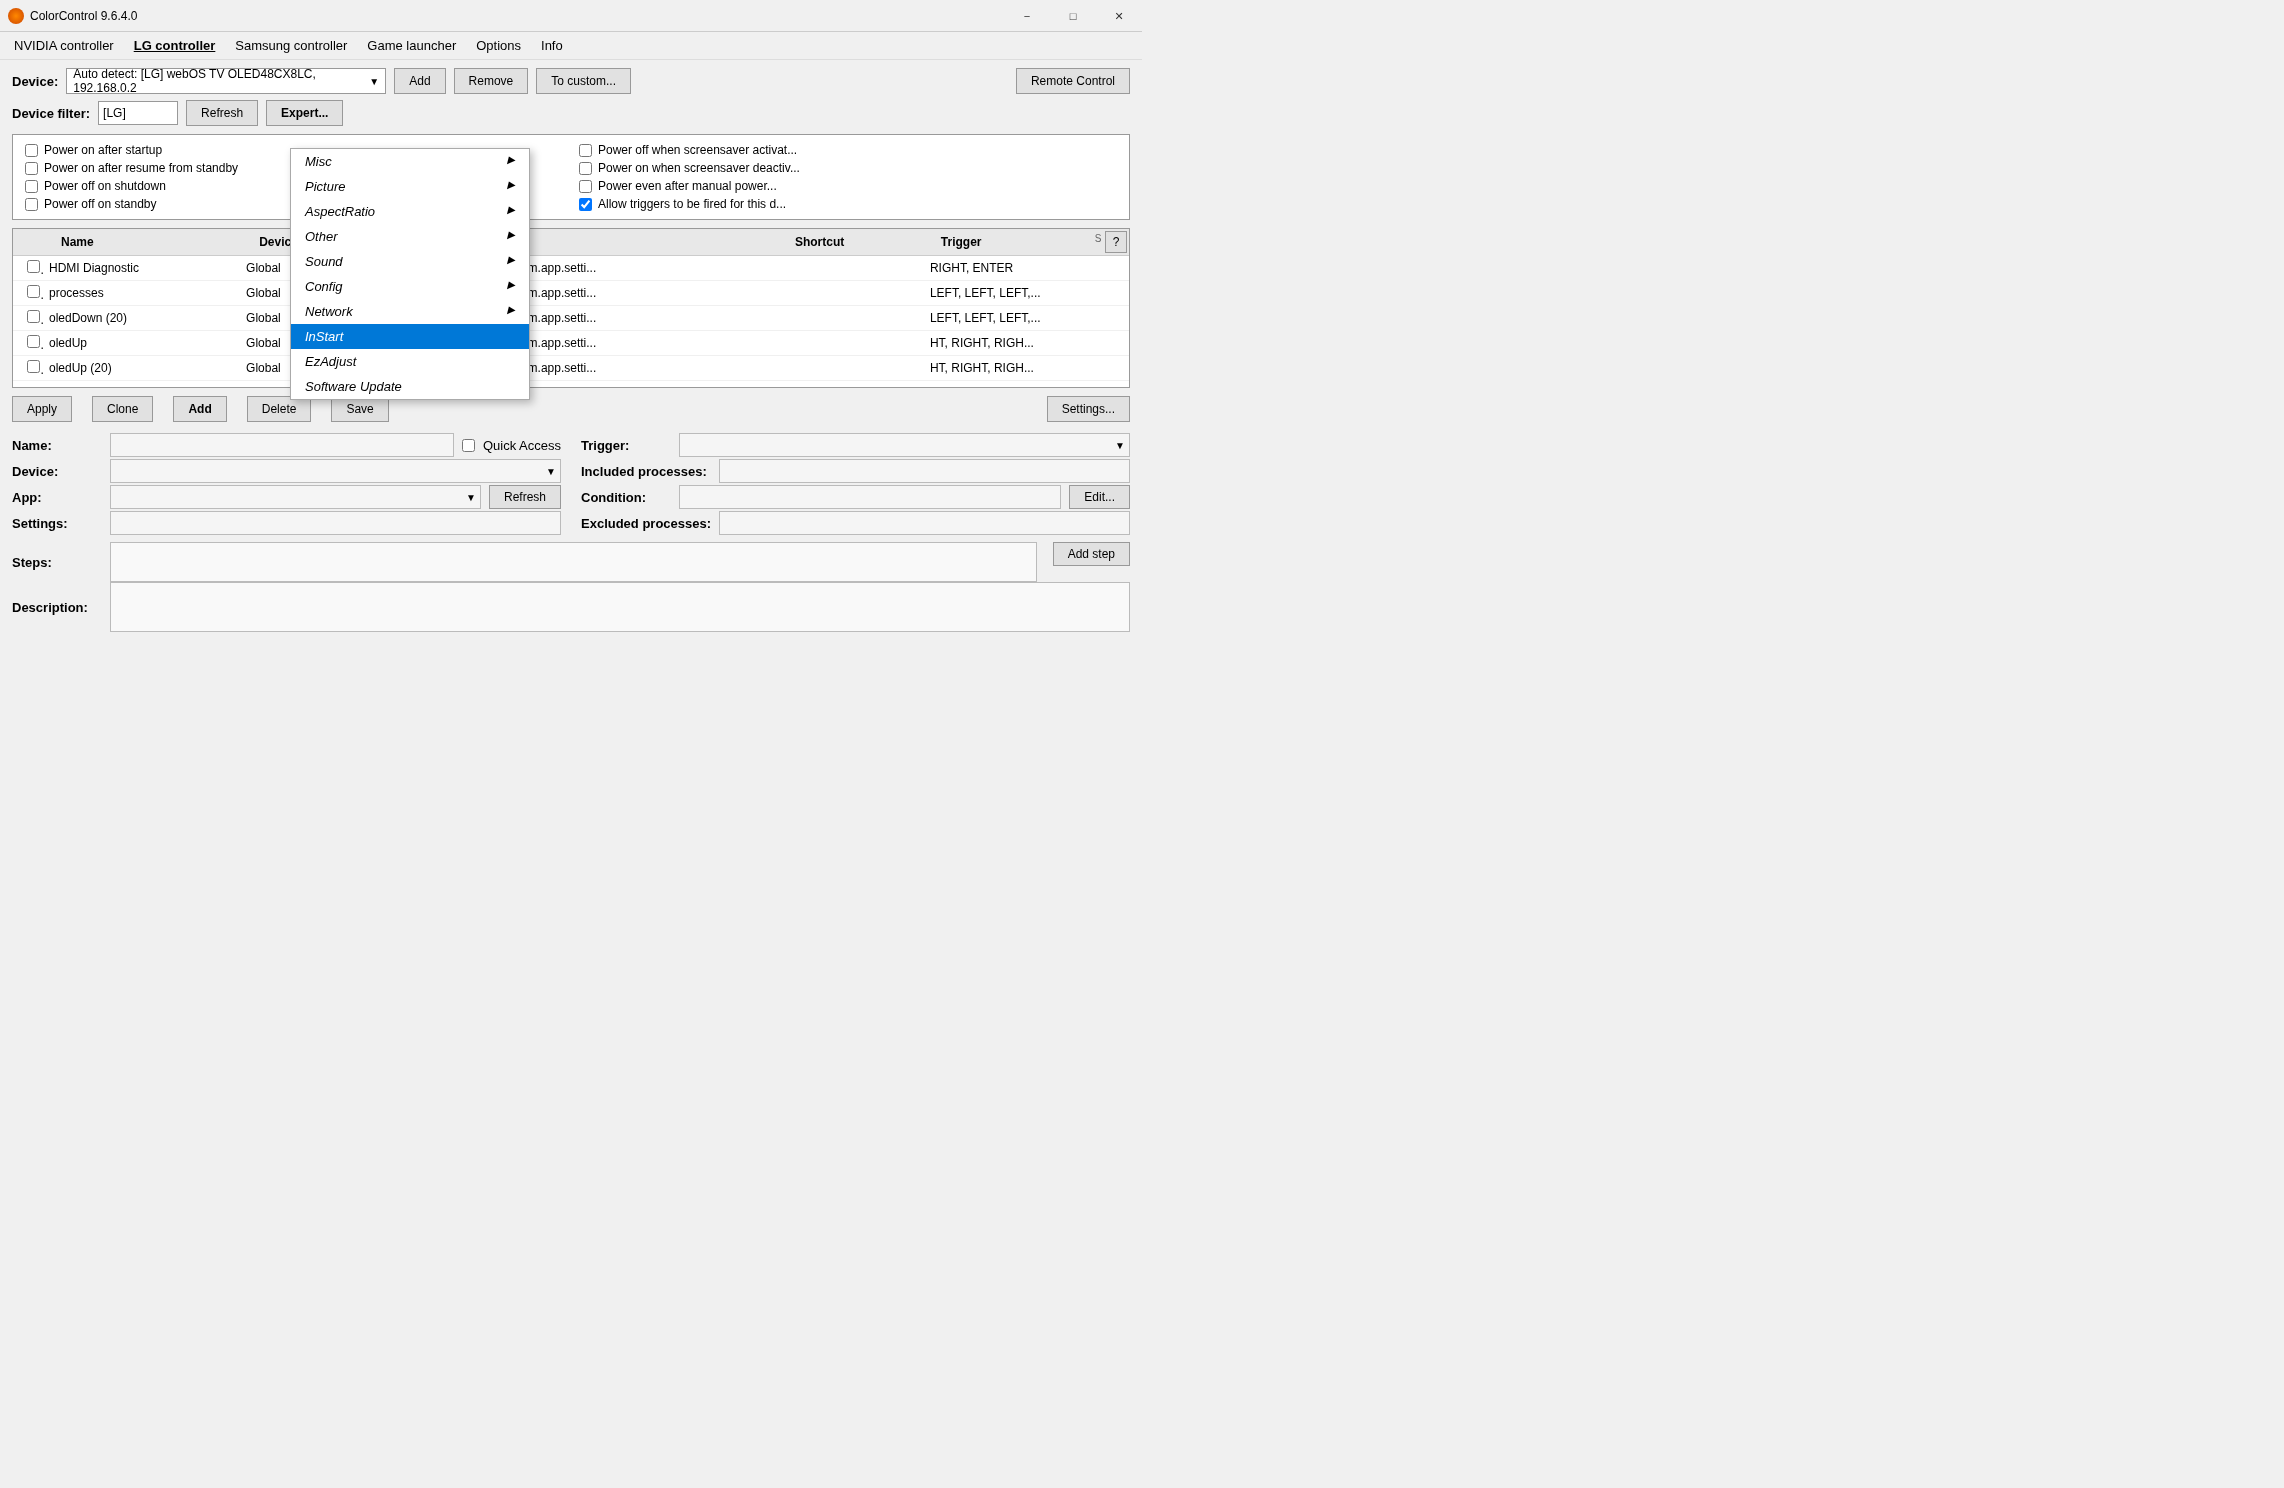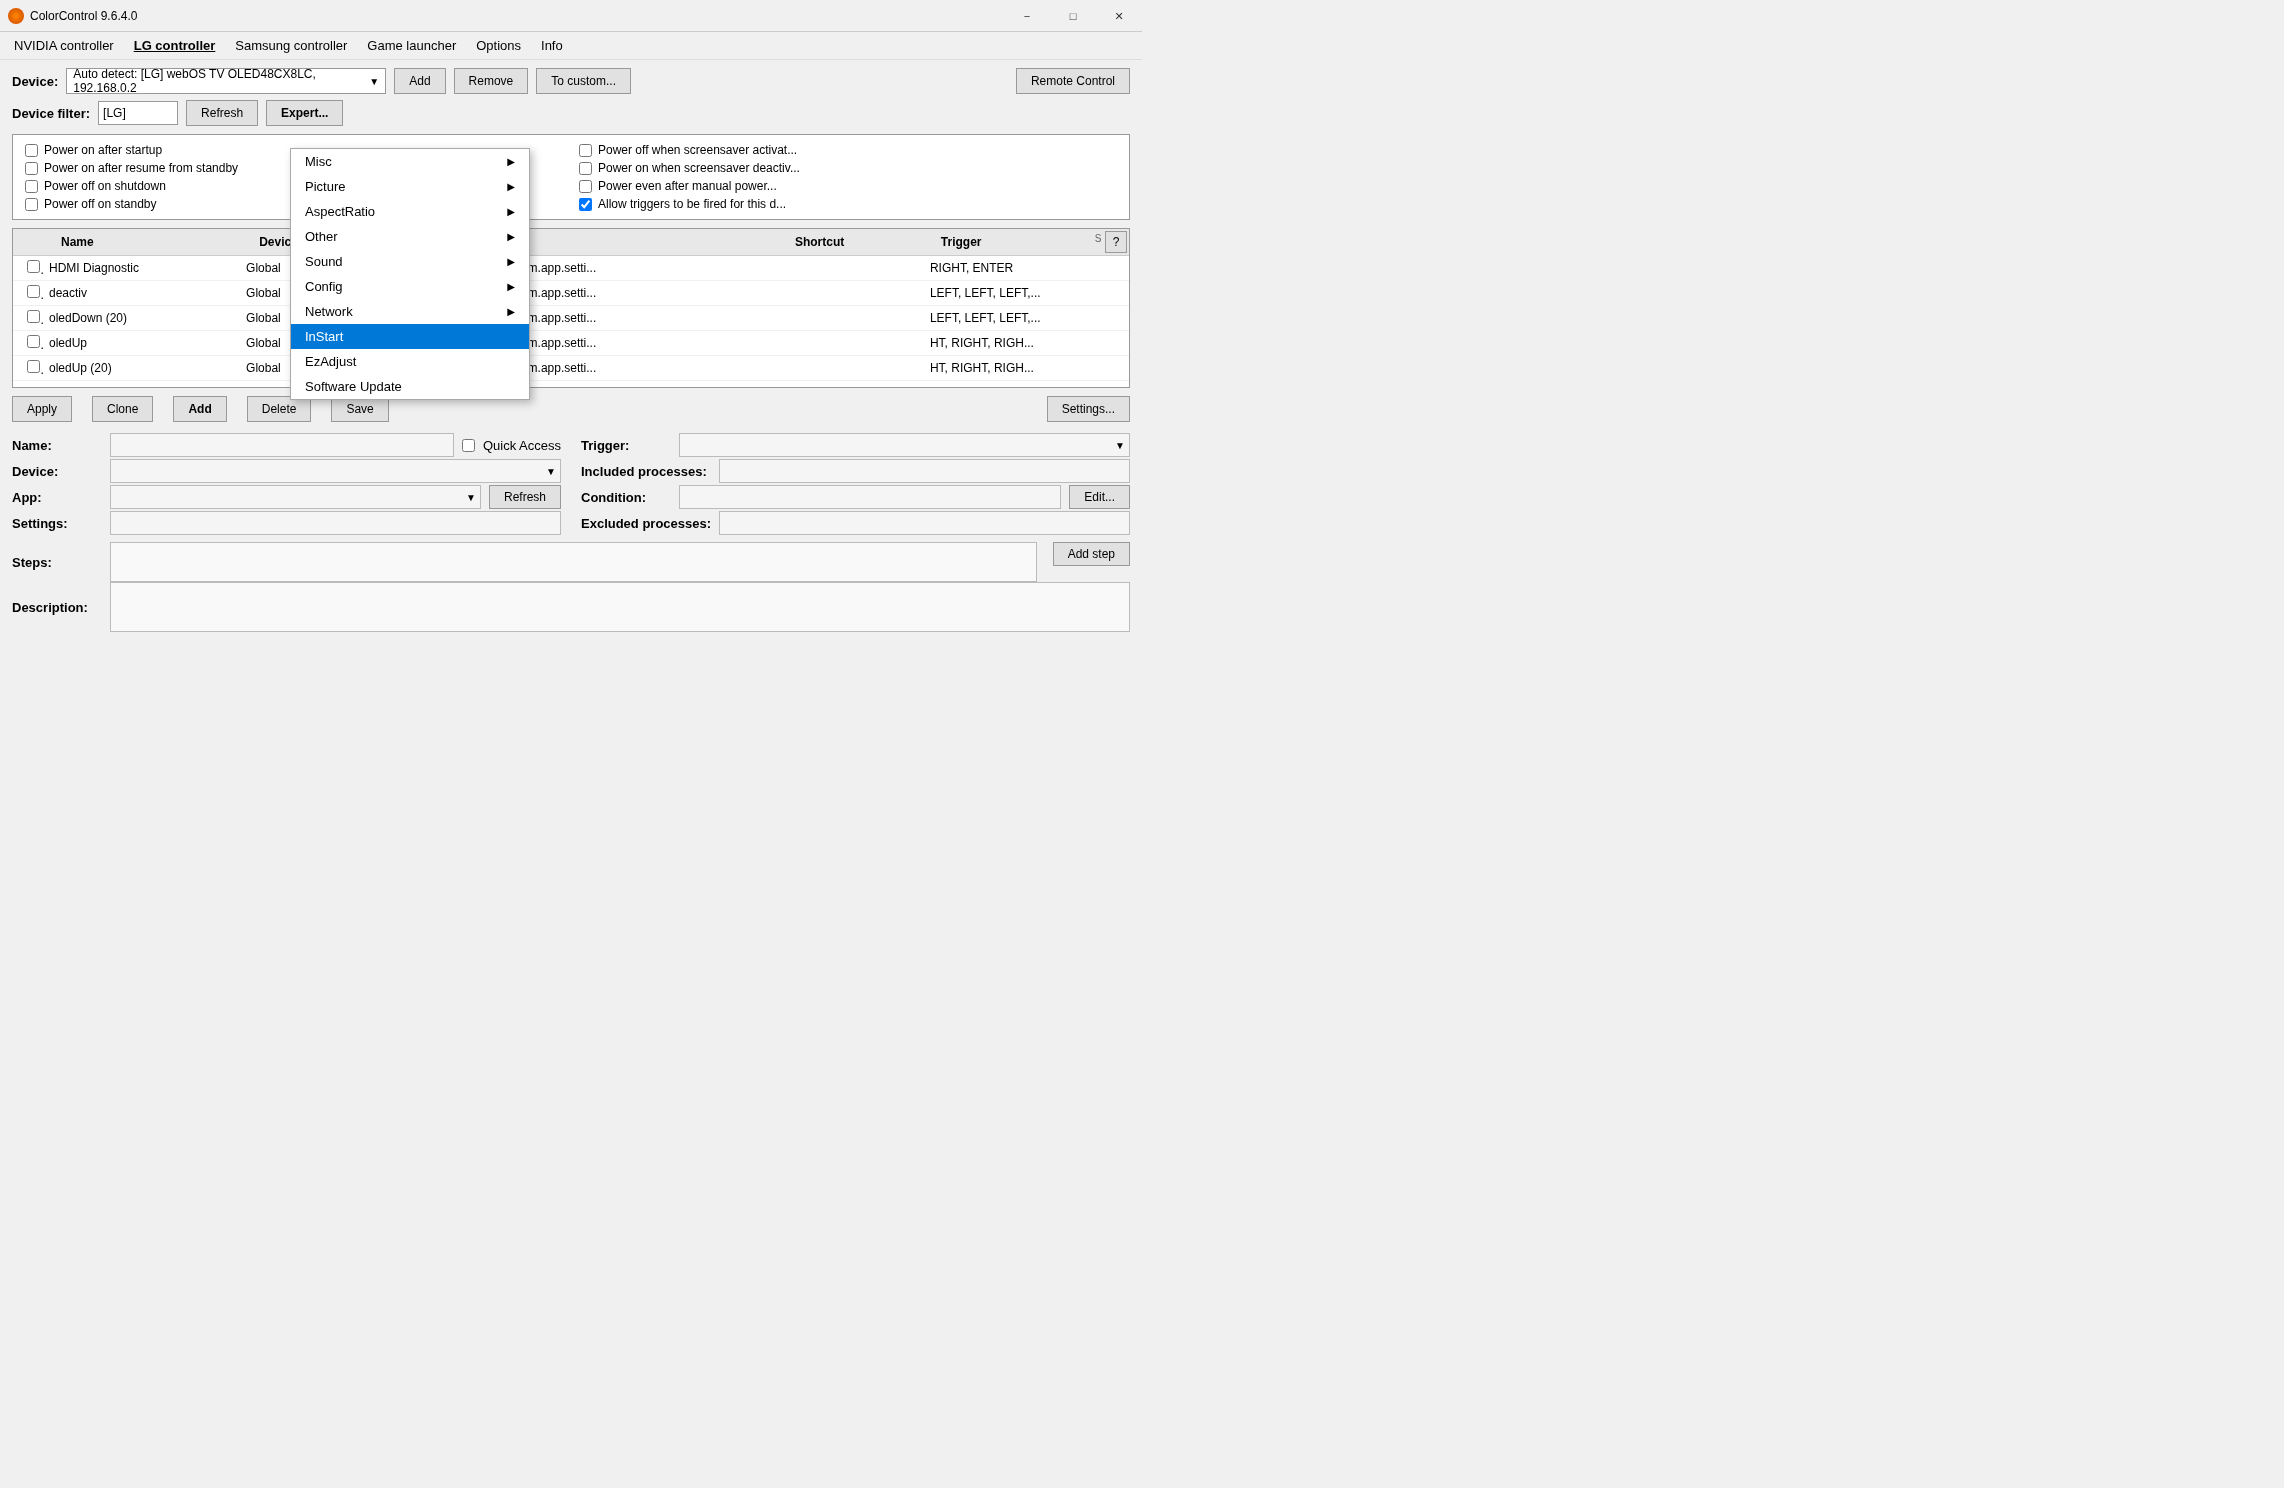--- a/index.html
+++ b/index.html
@@ -261,24 +261,24 @@
       left: 290px;
       background: white;
       border: 1px solid #aaa;
       box-shadow: 3px 3px 8px rgba(0,0,0,0.25);
       width: 240px;
       z-index: 100;
       font-size: 13px;
     }
     .context-menu-item {
       display: flex;
-      align-items: center;
       justify-content: space-between;
       padding: 5px 14px;
       cursor: pointer;
+      font-style: italic;
     }
     .context-menu-item.highlighted {
       background: #0078d7;
       color: white;
     }
     .context-menu-arrow { font-size: 10px; }
   </style>
 </head>
 <body>
 
@@ -370,21 +370,21 @@
     <div class="table-row-item">
       <div class="table-cell" style="flex:0 0 22px;"><input type="checkbox" style=""></div>
       <div class="table-cell" style="flex:1;">HDMI Diagnostic</div>
       <div class="table-cell" style="flex:0.8;">Global</div>
       <div class="table-cell" style="flex:2;">Einstellungen (com.palm.app.setti...</div>
       <div class="table-cell" style="flex:0.7;"></div>
       <div class="table-cell" style="flex:1;">RIGHT, ENTER</div>
     </div>
     <div class="table-row-item">
       <div class="table-cell" style="flex:0 0 22px;"><input type="checkbox" style=""></div>
-      <div class="table-cell" style="flex:1;">deactiv</div>
+      <div class="table-cell" style="flex:1;">processes</div>
       <div class="table-cell" style="flex:0.8;">Global</div>
       <div class="table-cell" style="flex:2;">Einstellungen (com.palm.app.setti...</div>
       <div class="table-cell" style="flex:0.7;"></div>
       <div class="table-cell" style="flex:1;">LEFT, LEFT, LEFT,...</div>
     </div>
     <div class="table-row-item">
       <div class="table-cell" style="flex:0 0 22px;"><input type="checkbox" style=""></div>
       <div class="table-cell" style="flex:1;">oledDown (20)</div>
       <div class="table-cell" style="flex:0.8;">Global</div>
       <div class="table-cell" style="flex:2;">Einstellungen (com.palm.app.setti...</div>

